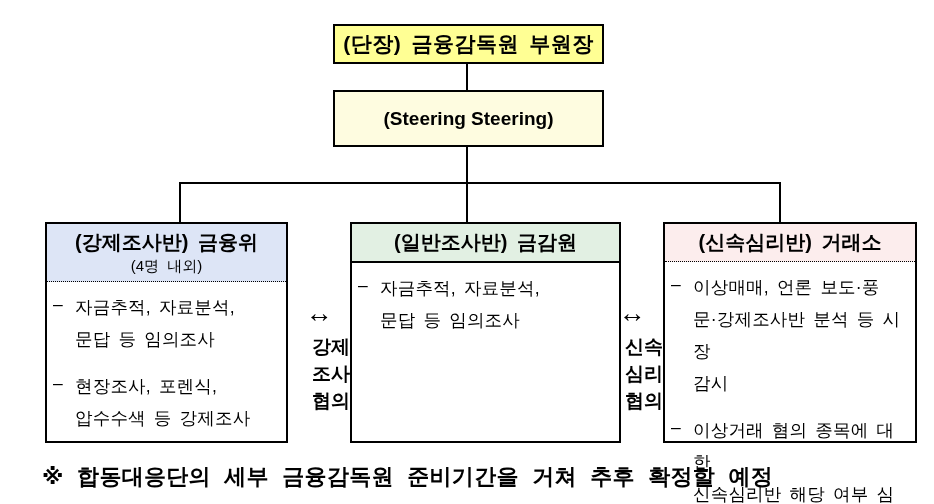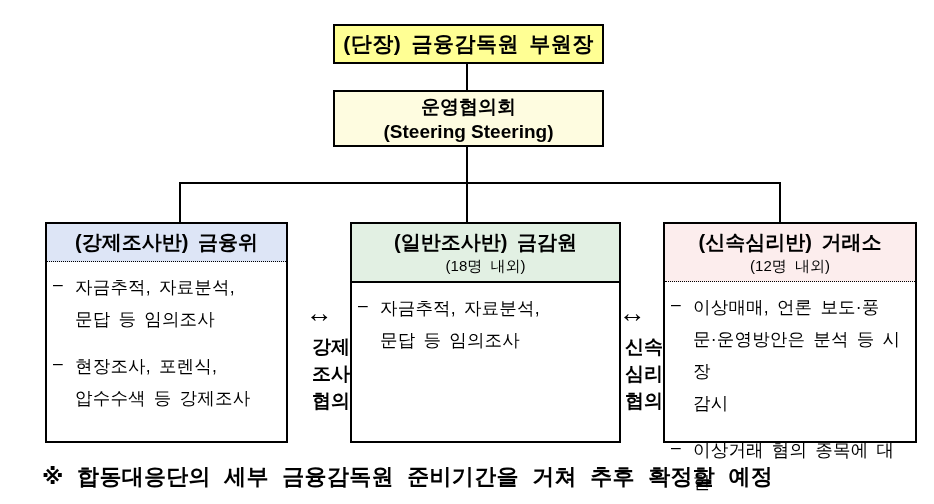--- a/index.html
+++ b/index.html
@@ -101,33 +101,33 @@
 
 <div id="stage">
 
   <div class="box leader-box">
     <span>(단장) 금융감독원 부원장</span>
   </div>
 
   <div class="vline" style="left:466px; top:62px; width:2px; height:28px;"></div>
 
   <div class="box steering-box">
-    <span>운영협의회</span>
     <span>(Steering Steering)</span>
   </div>
 
   <div class="vline" style="left:466px; top:147px; width:2px; height:36px;"></div>
   <div class="hline" style="left:179px; top:182px; width:602px; height:2px;"></div>
   <div class="vline" style="left:179px; top:182px; width:2px; height:40px;"></div>
   <div class="vline" style="left:466px; top:182px; width:2px; height:40px;"></div>
   <div class="vline" style="left:779px; top:182px; width:2px; height:40px;"></div>
 
   <div class="box team team-1">
     <div class="team-header">
       <div class="team-title">(강제조사반) 금융위</div>
+      <div class="team-sub">(4명 내외)</div>
     </div>
     <div class="team-body">
       <div class="item">
         <span class="item-bullet">–</span>
         <span class="item-text">자금추적, 자료분석,
 문답 등 임의조사</span>
       </div>
       <div class="item">
         <span class="item-bullet">–</span>
         <span class="item-text">현장조사, 포렌식,
@@ -139,48 +139,46 @@
   <div class="link-label link-1">
     <span class="arrow-glyph">↔</span>
     <span class="link-text">강제
 조사
 협의</span>
   </div>
 
   <div class="box team team-2">
     <div class="team-header">
       <div class="team-title">(일반조사반) 금감원</div>
-      <div class="team-sub">(18명 내외)</div>
     </div>
     <div class="team-body">
       <div class="item">
         <span class="item-bullet">–</span>
         <span class="item-text">자금추적, 자료분석,
 문답 등 임의조사</span>
       </div>
     </div>
   </div>
 
   <div class="link-label link-2">
     <span class="arrow-glyph">↔</span>
     <span class="link-text">신속
 심리
 협의</span>
   </div>
 
   <div class="box team team-3">
     <div class="team-header">
       <div class="team-title">(신속심리반) 거래소</div>
-      <div class="team-sub">(12명 내외)</div>
     </div>
     <div class="team-body">
       <div class="item">
         <span class="item-bullet">–</span>
         <span class="item-text">이상매매, 언론 보도·풍
-문·운영방안은 분석 등 시장
+문·강제조사반 분석 등 시장
 감시</span>
       </div>
       <div class="item">
         <span class="item-bullet">–</span>
         <span class="item-text">이상거래 혐의 종목에 대한
 신속심리반 해당 여부 심리</span>
       </div>
     </div>
   </div>
 

